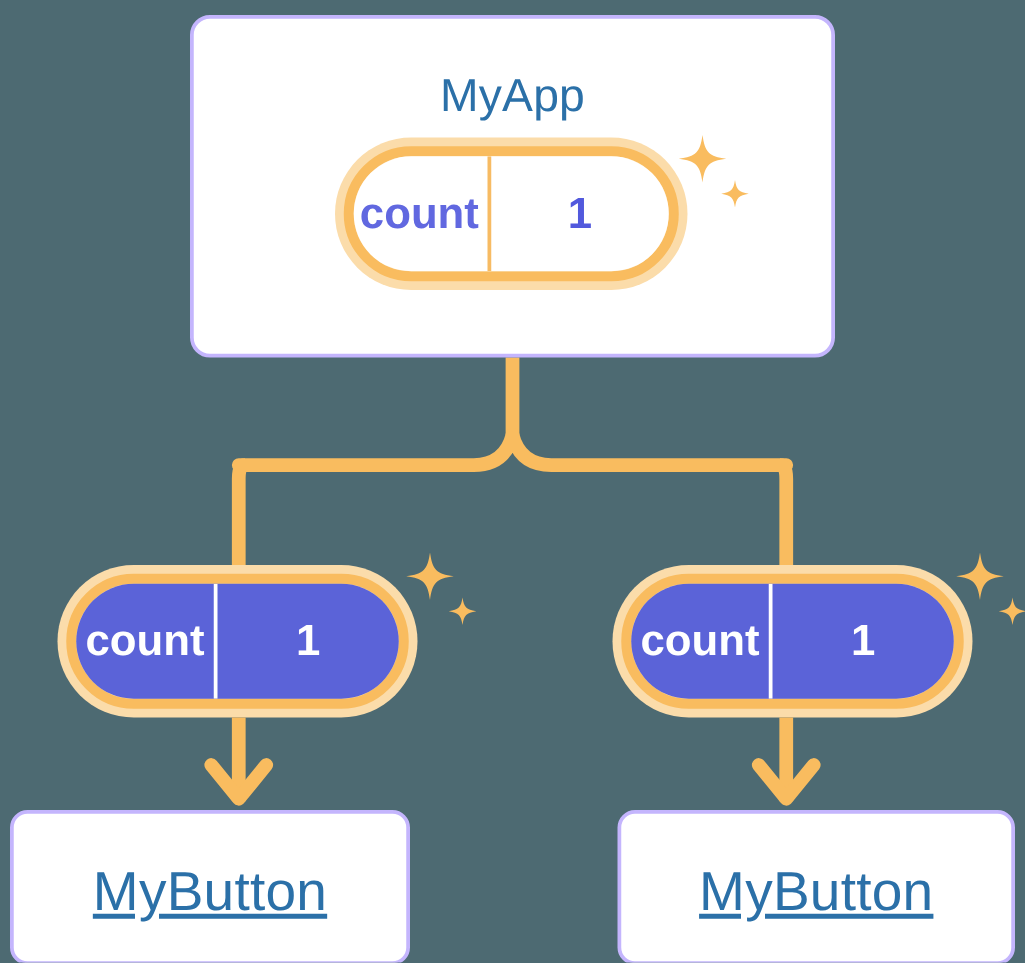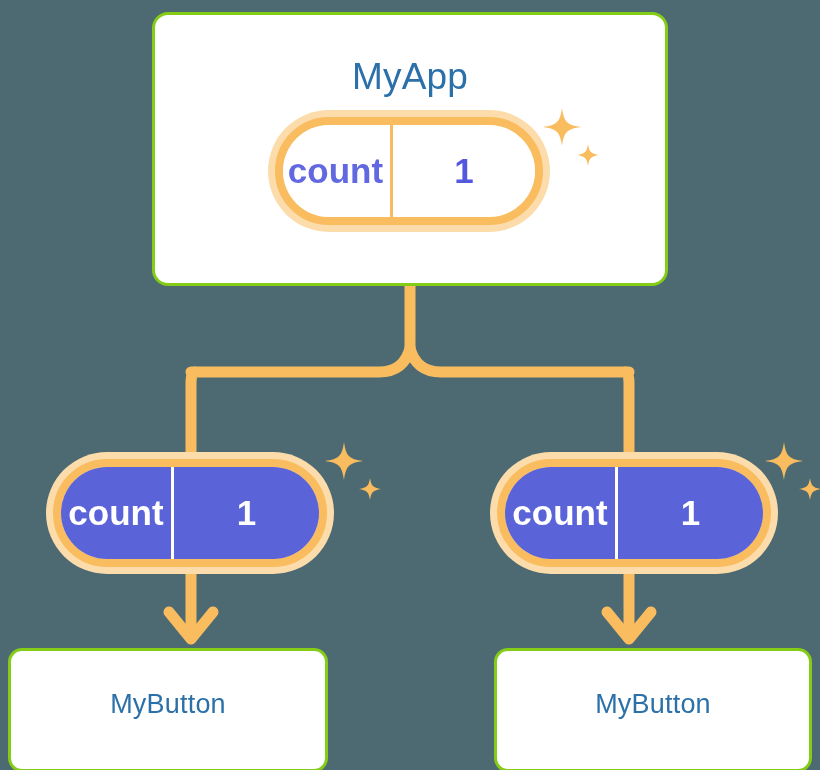--- a/index.html
+++ b/index.html
@@ -24,21 +24,21 @@
     top: 0;
     width: 820px;
     height: 770px;
     pointer-events: none;
   }
 
   
   .comp-card {
     position: absolute;
     background: #ffffff;
-    border: 3px solid #84cc16;
+    border: 3px solid #c4b5fd;
     border-radius: 14px;
     box-sizing: border-box;
   }
   .card-myapp {
     left: 152px;
     top: 12px;
     width: 516px;
     height: 274px;
     border-radius: 16px;
   }
@@ -61,21 +61,21 @@
     right: 0;
     text-align: center;
     color: #2b70a8;
     font-size: 37px;
     font-weight: 400;
     letter-spacing: 0.2px;
     white-space: nowrap;
   }
   .card-myapp .comp-title { top: 41px; }
   .card-btn-left .comp-title,
-  .card-btn-right .comp-title { top: 38px; font-size: 27px; }
+  .card-btn-right .comp-title { top: 38px; font-size: 44px; text-decoration: underline; }
 
   
   .pill {
     position: absolute;
     box-sizing: border-box;
     border-radius: 999px;
     display: flex;
     align-items: stretch;
     
     background: #fbdcaa;

